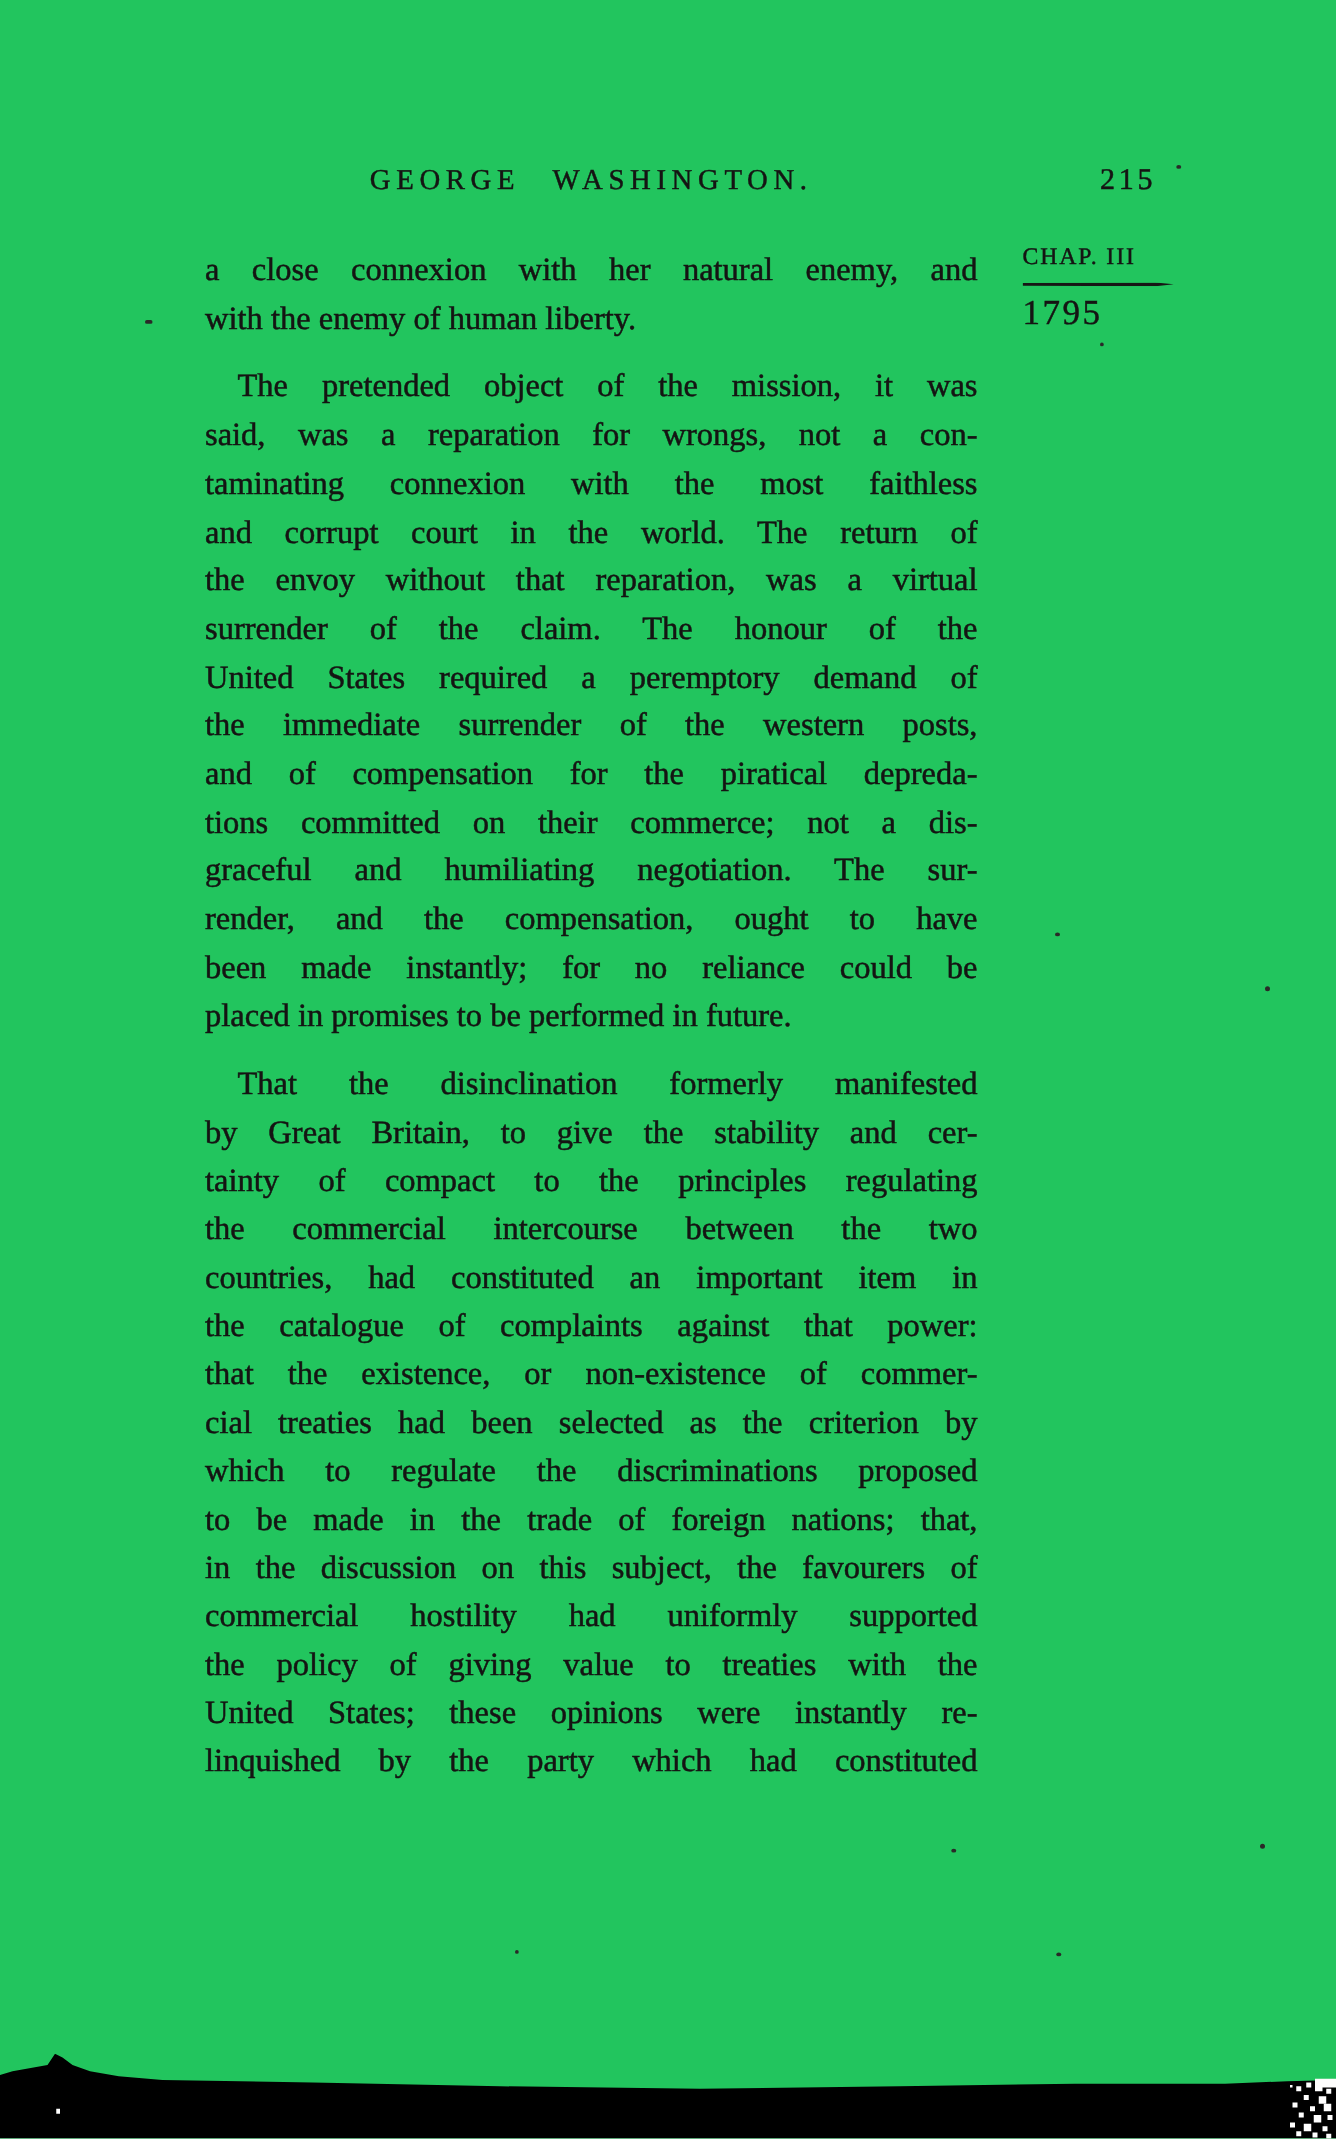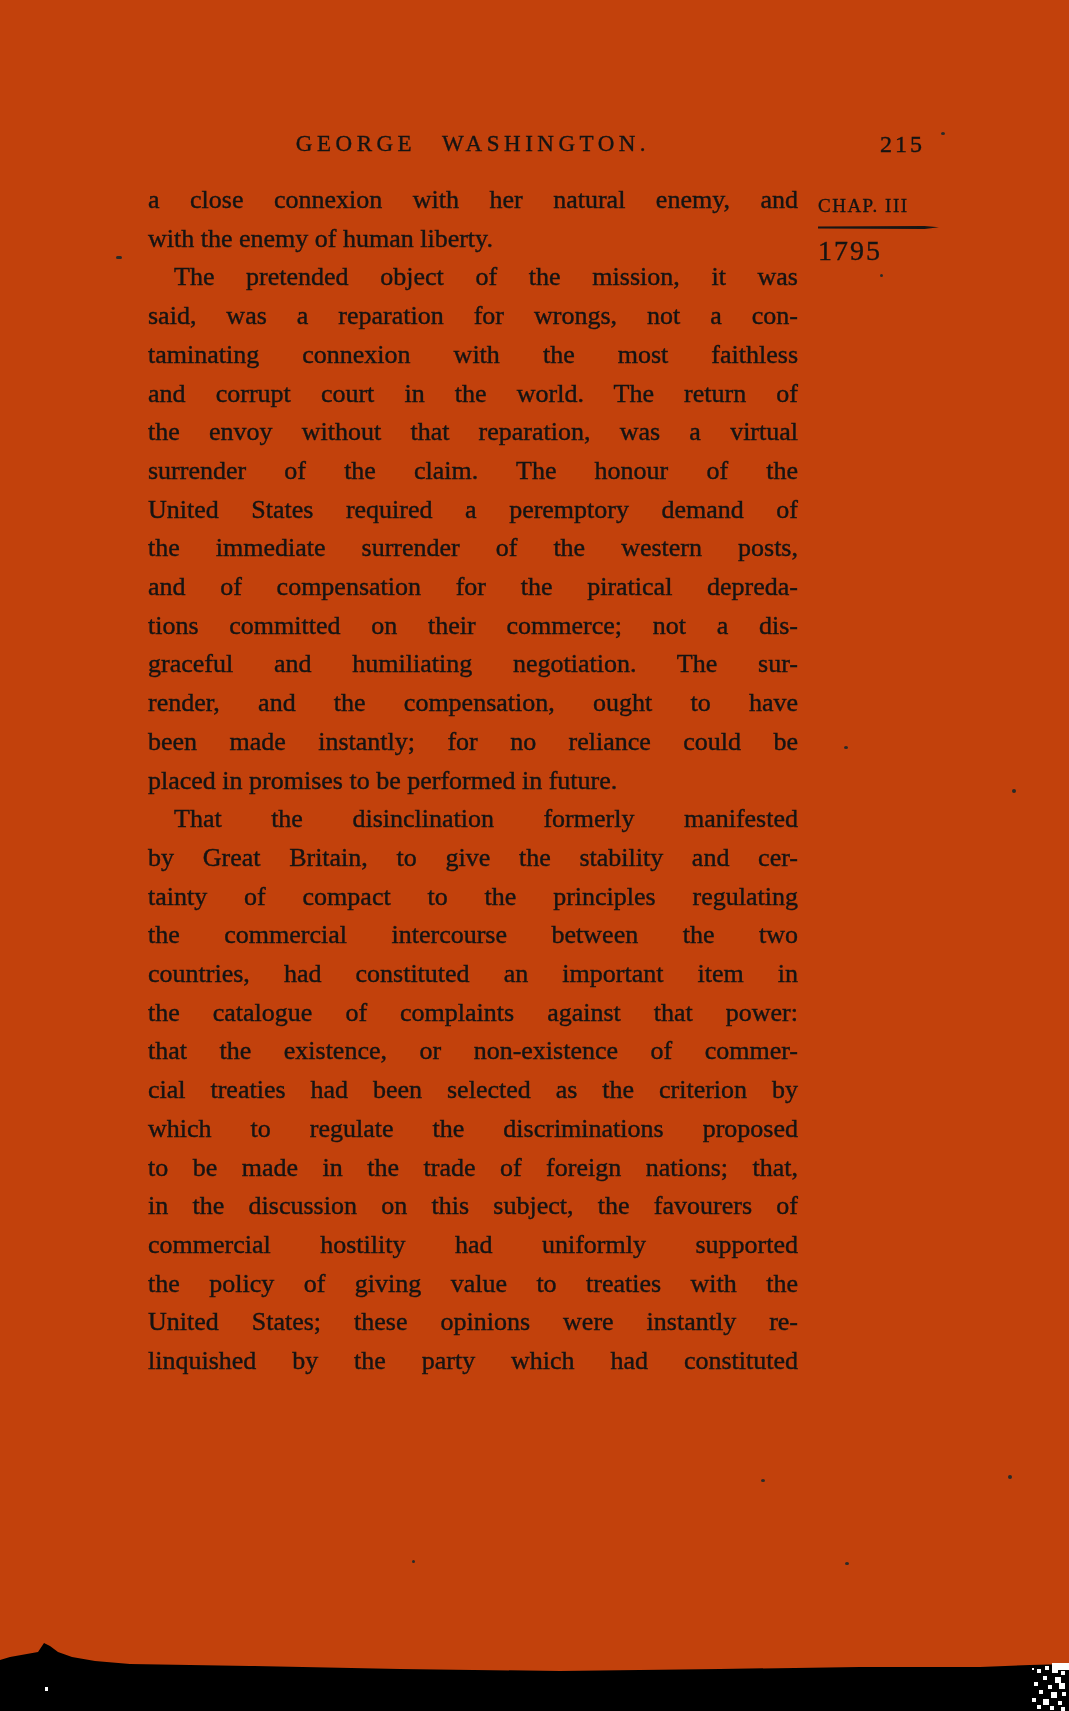--- a/index.html
+++ b/index.html
@@ -4,21 +4,21 @@
 <style>
   html, body {
     margin: 0;
     padding: 0;
     background: #ffffff;
   }
   .page {
     position: relative;
     width: 1069px;
     height: 1711px;
-    background: #c2410c;
+    background: #22c55e;
     overflow: hidden;
     font-family: "Liberation Serif", "DejaVu Serif", serif;
     color: #151413;
   }
 
   
   .running-header {
     position: absolute;
     left: 148px;
     top: 131px;
@@ -72,21 +72,21 @@
   
   .text-block {
     position: absolute;
     left: 148px;
     top: 181px;
     width: 650px;
     font-size: 26px;
     line-height: 38.7px;
     -webkit-text-stroke: 0.4px #151413;
   }
-  .para { margin: 0; }
+  .para { margin: 16px; }
   .line {
     text-align: justify;
     text-align-last: justify;
   }
   .line.firstline { text-indent: 26px; }
   .line.lastline { text-align-last: left; }
 
   
   .scan-band {
     position: absolute;

